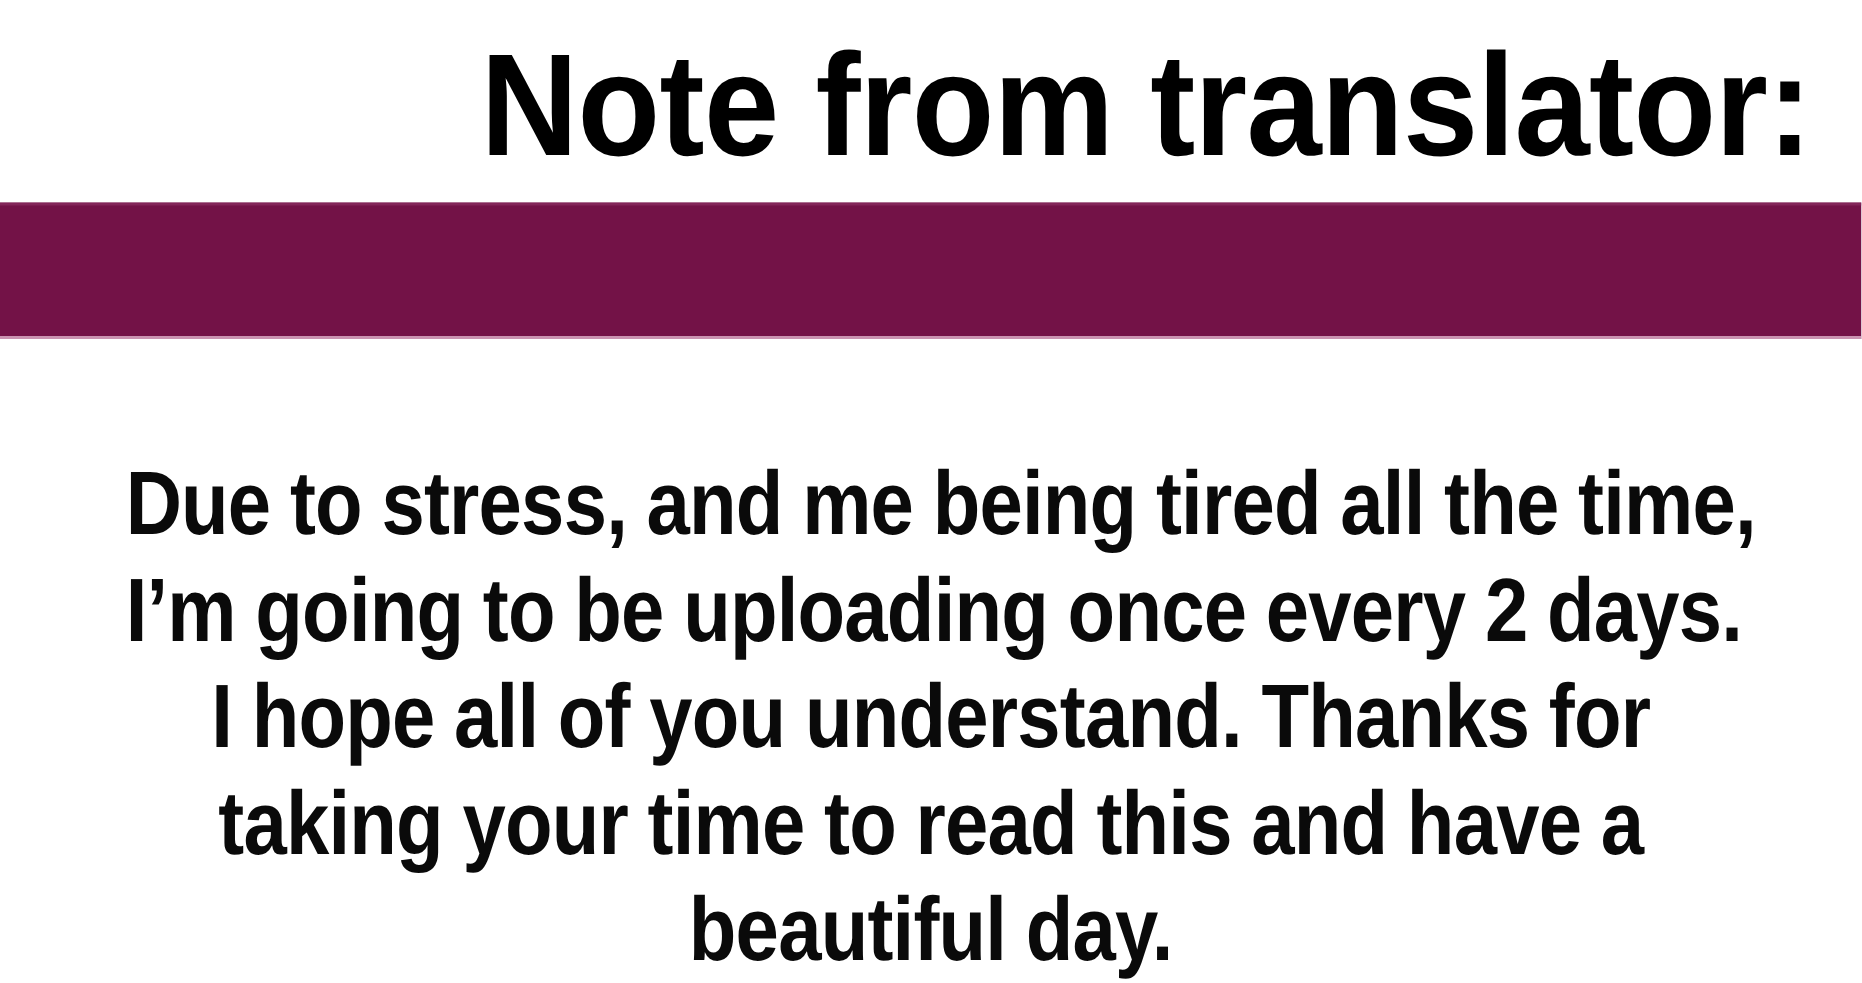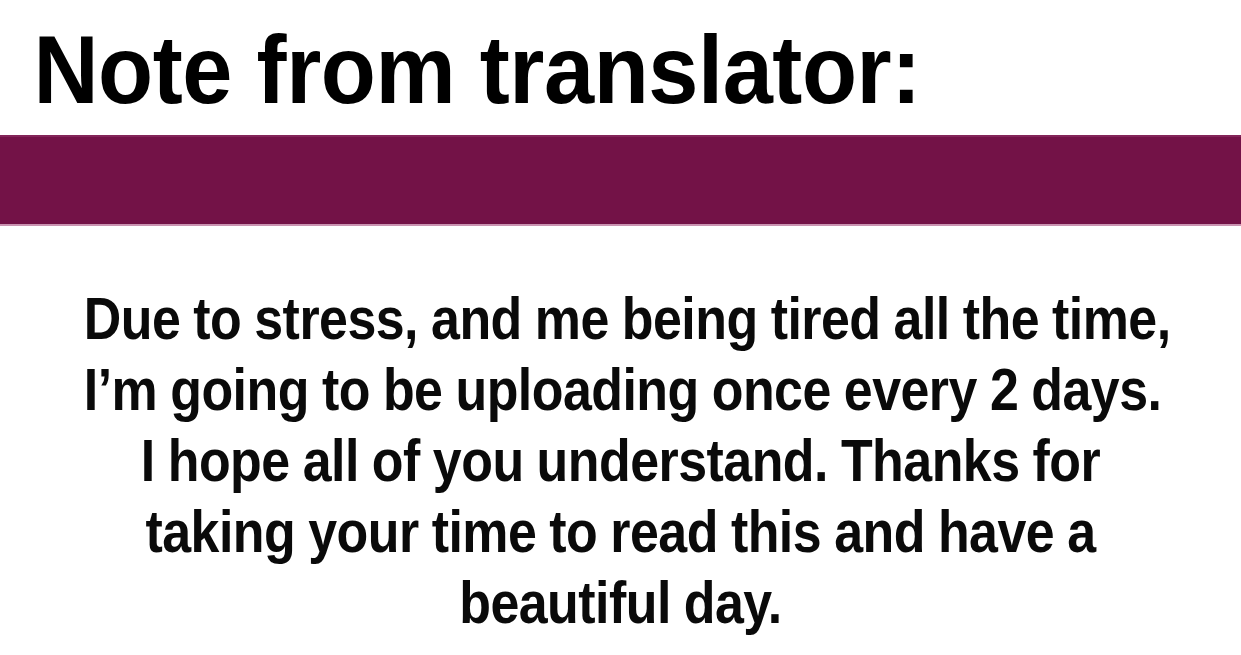--- a/index.html
+++ b/index.html
@@ -21,21 +21,21 @@
   }
   
   .title-zone {
     position: absolute;
     left: 0;
     top: 0;
     width: 1241px;
     height: 134px;
     display: flex;
     align-items: center;
-    justify-content: flex-start;
+    justify-content: flex-end;
     background: #ffffff;
   }
   .title {
     font-family: "Liberation Sans", sans-serif;
     font-weight: bold;
     font-size: 97px;
     line-height: 1;
     color: #000000;
     letter-spacing: -0.5px;
     transform: scaleX(0.93);
@@ -72,21 +72,21 @@
   }
   
   .body-zone {
     position: absolute;
     left: 0;
     top: 226px;
     width: 1241px;
     height: 429px;
     background: #ffffff;
     display: flex;
-    align-items: center;
+    align-items: flex-end;
     justify-content: center;
   }
   .body-text {
     width: 1241px;
     margin-top: 40px;
     text-align: center;
     font-family: "Liberation Sans", sans-serif;
     font-weight: bold;
     font-size: 60px;
     line-height: 71px;

